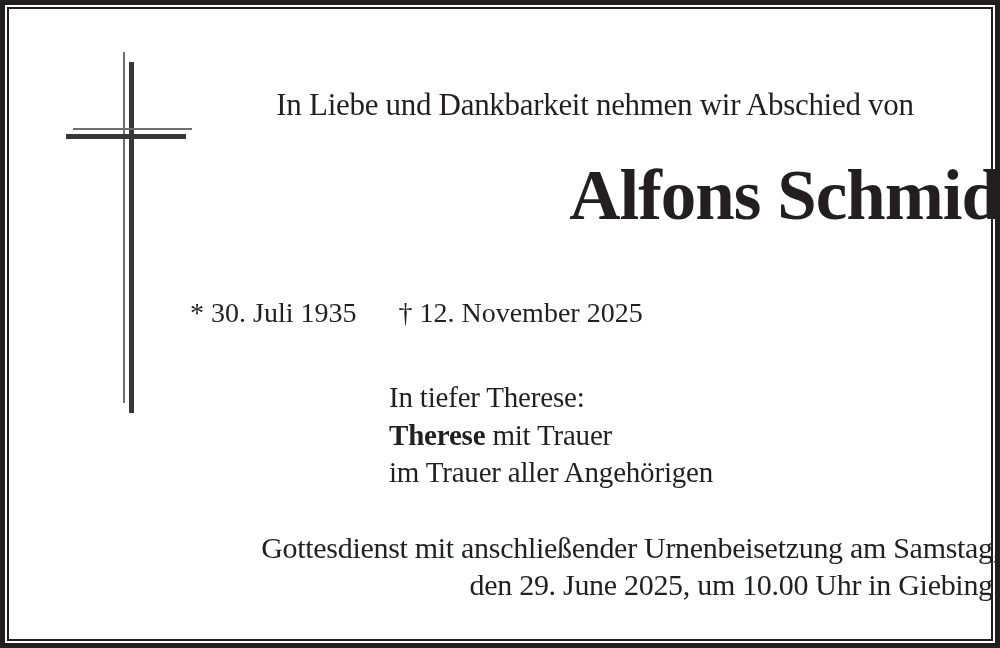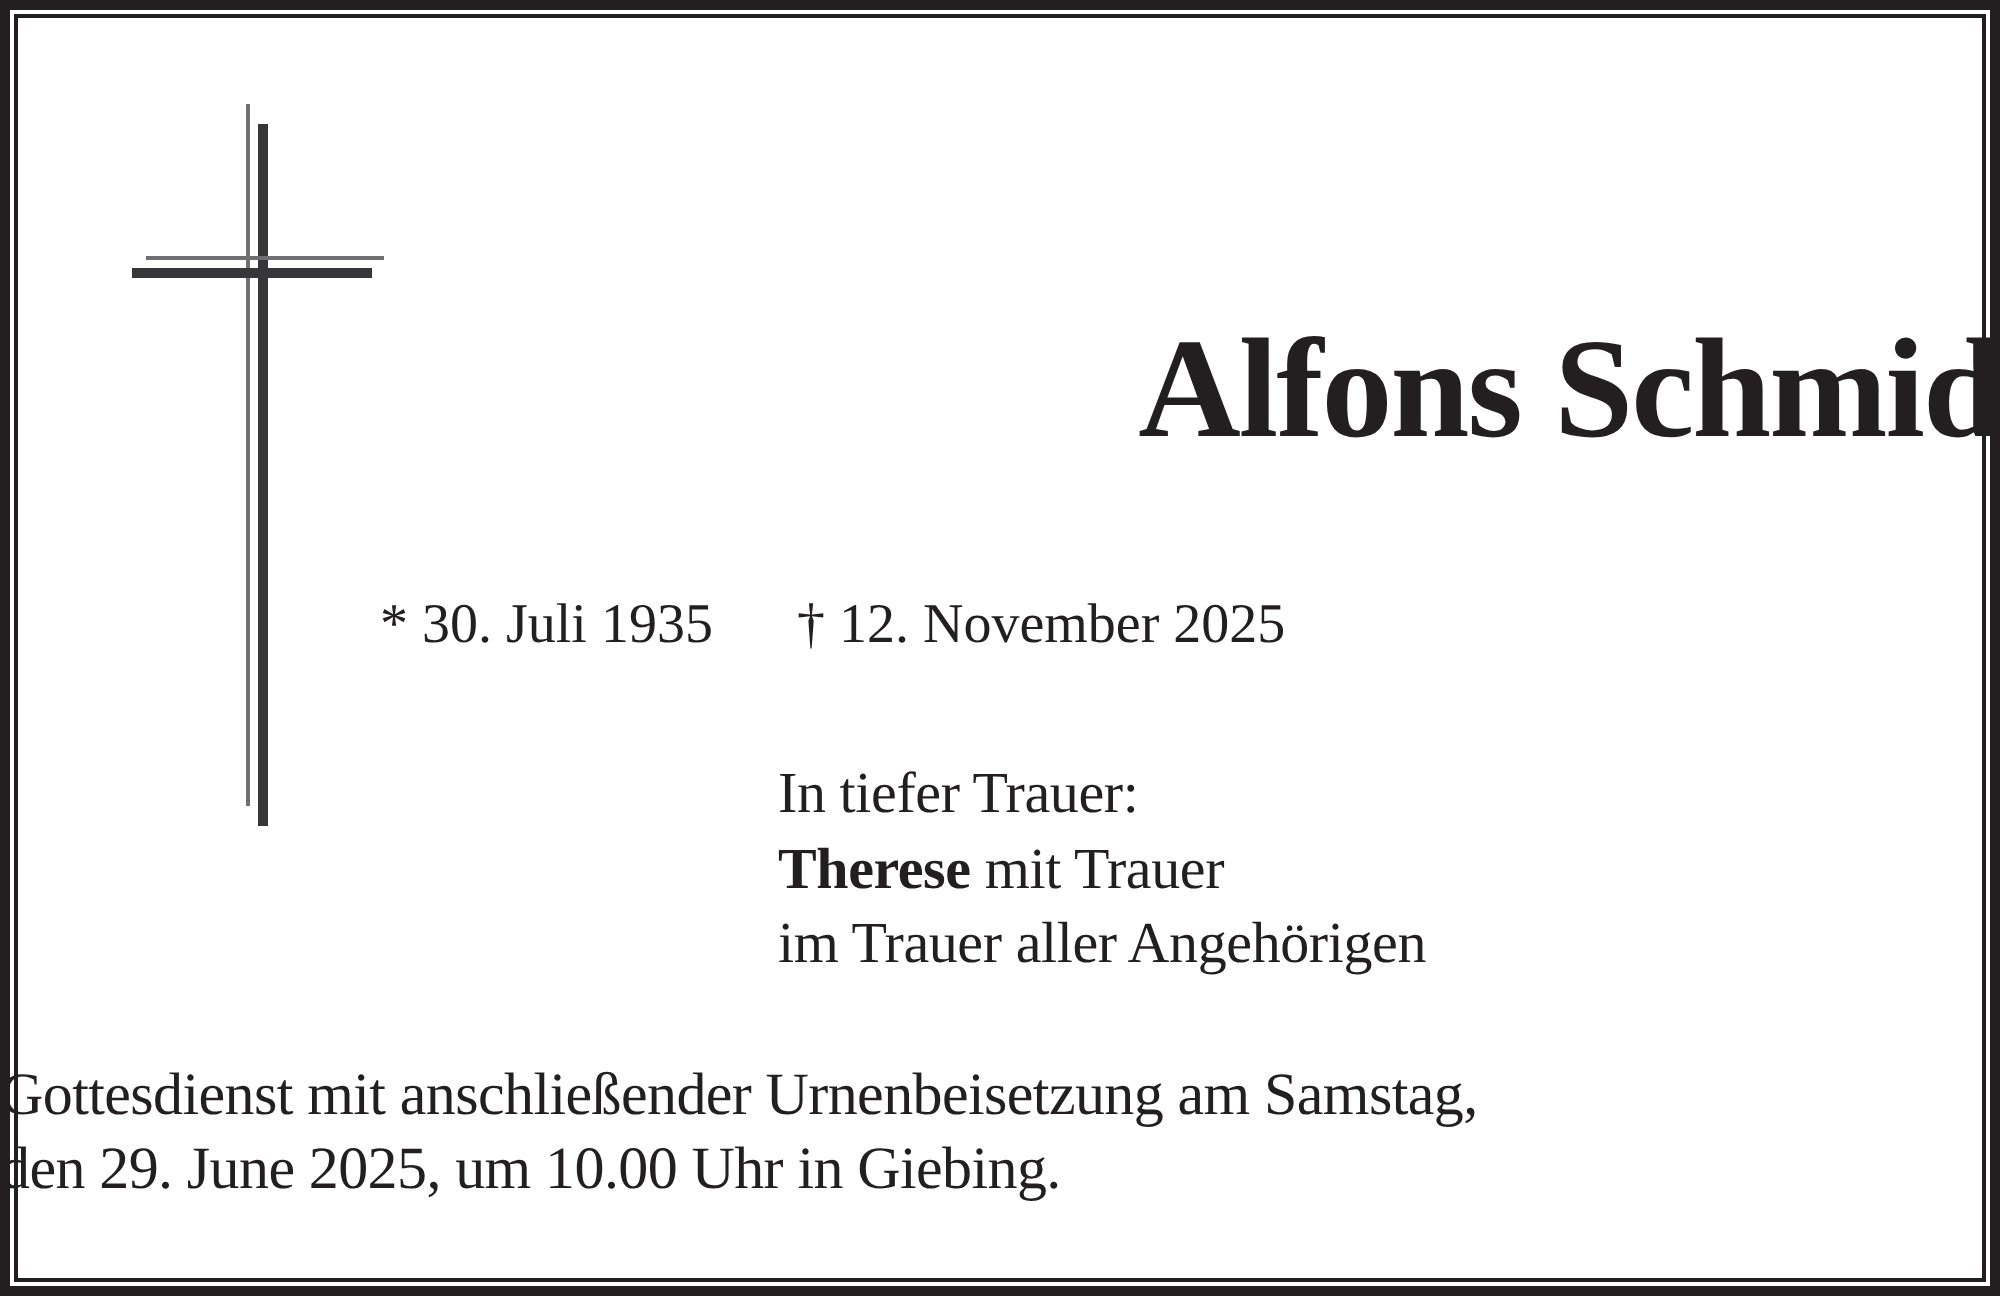--- a/index.html
+++ b/index.html
@@ -52,48 +52,49 @@
     font-size: 29px; line-height: 37.5px; letter-spacing: -0.2px;
     white-space: nowrap;
   }
   .mourning b { font-weight: bold; }
   .place {
     position: absolute; left: 80px; top: 454px;
     font-size: 29px; line-height: 37.5px; letter-spacing: -0.2px;
   }
   .service {
     position: absolute; left: 0; top: 529px; width: 1000px;
-    text-align: left; font-size: 30px; line-height: 37px;
+    text-align: right; font-size: 30px; line-height: 37px;
     letter-spacing: -0.3px; white-space: nowrap;
   }
 </style>
 </head>
 <body>
 
 <div class="page">
 
   <div class="frame-outer"></div>
   <div class="frame-line"></div>
 
   <div class="cross">
     <div class="v-thin"></div>
     <div class="v-thick"></div>
     <div class="h-thin"></div>
     <div class="h-thick"></div>
   </div>
 
+  <div class="intro">In Liebe und Dankbarkeit nehmen wir Abschied von</div>
 
   <div class="name">Alfons Schmid</div>
 
   <div class="dates">
     <span class="birth">* 30. Juli 1935</span><span>† 12. November 2025</span>
   </div>
 
   <div class="mourning">
-    <div>In tiefer Trauer:</div>
+    <div>In tiefer Therese:</div>
     <div><b>Therese</b><span> mit Trauer</span></div>
     <div>im Trauer aller Angehörigen</div>
   </div>
 
 
   <div class="service">
     <div>Gottesdienst mit anschließender Urnenbeisetzung am Samstag,</div>
     <div>den 29. June 2025, um 10.00 Uhr in Giebing.</div>
   </div>
 

